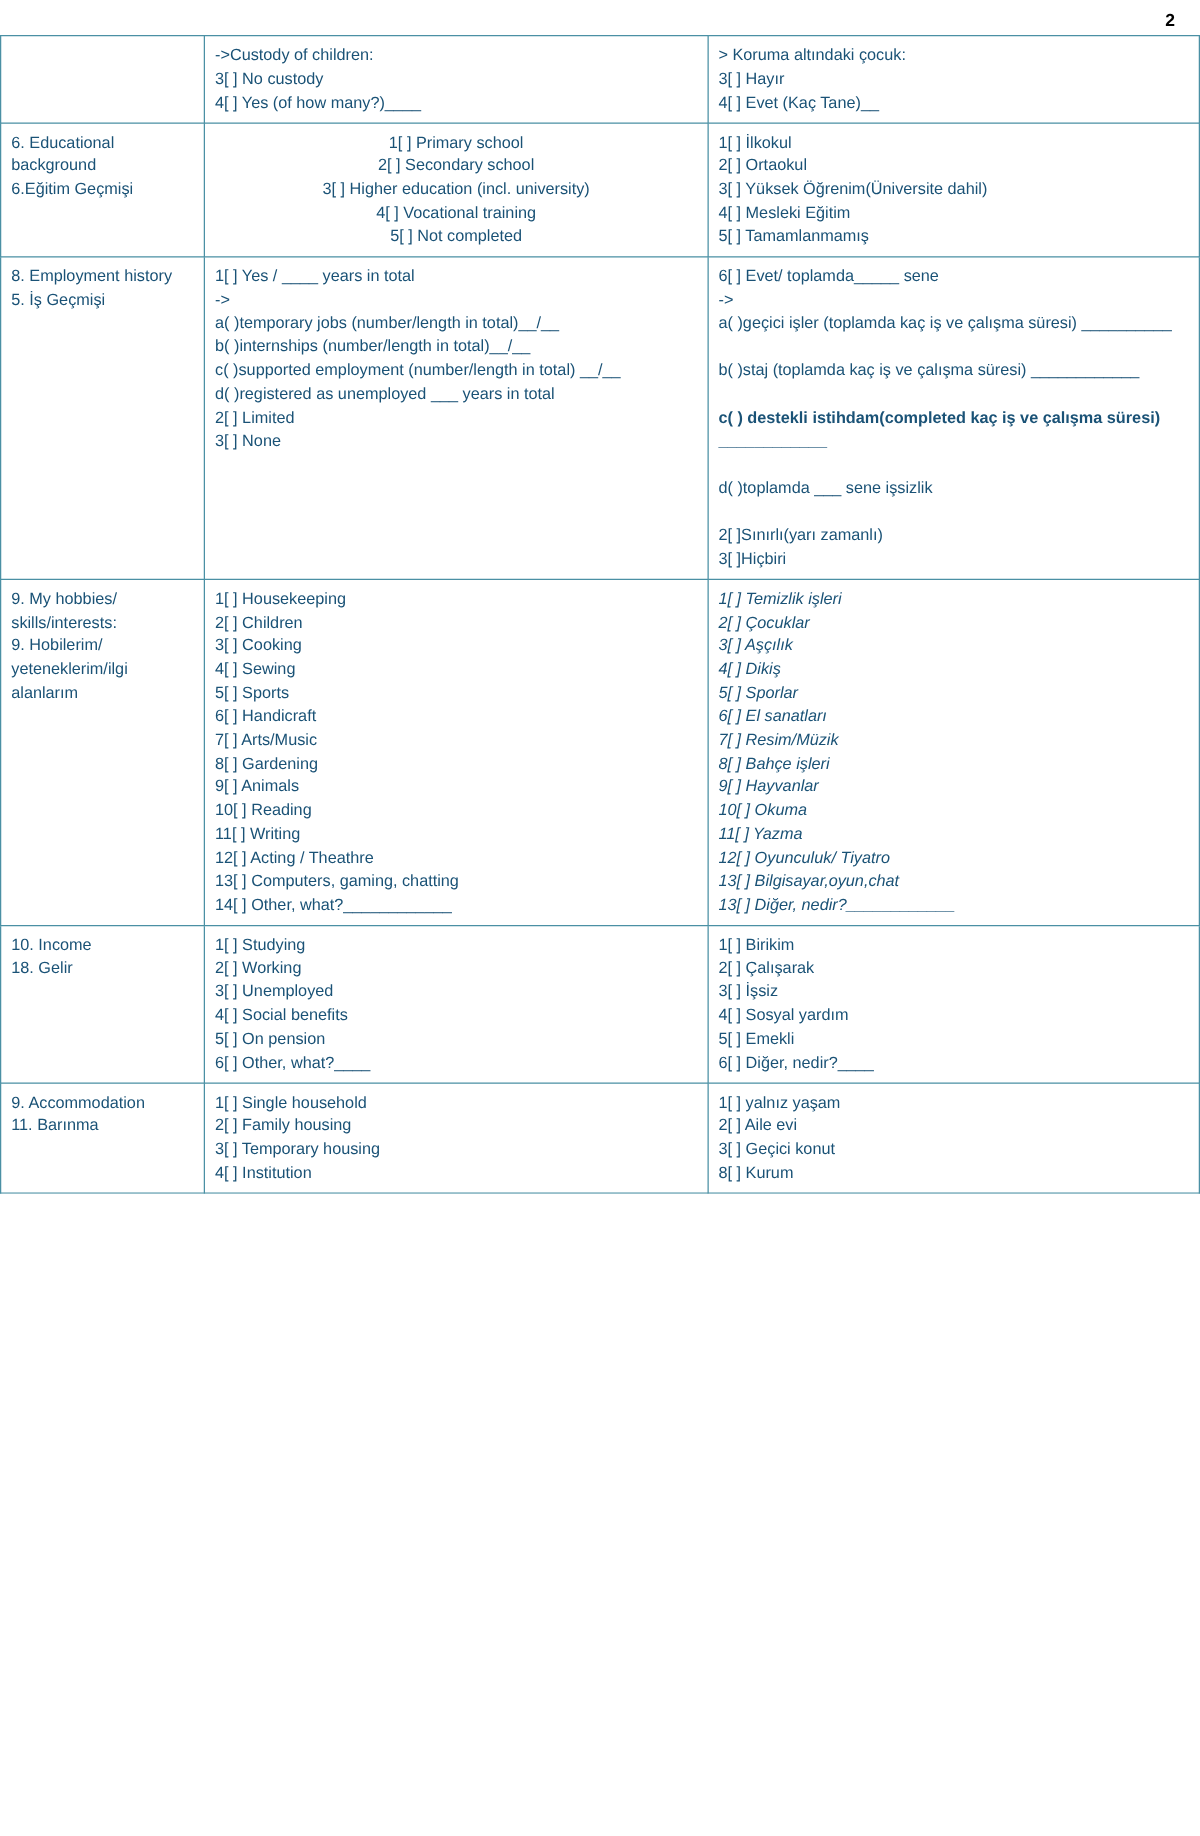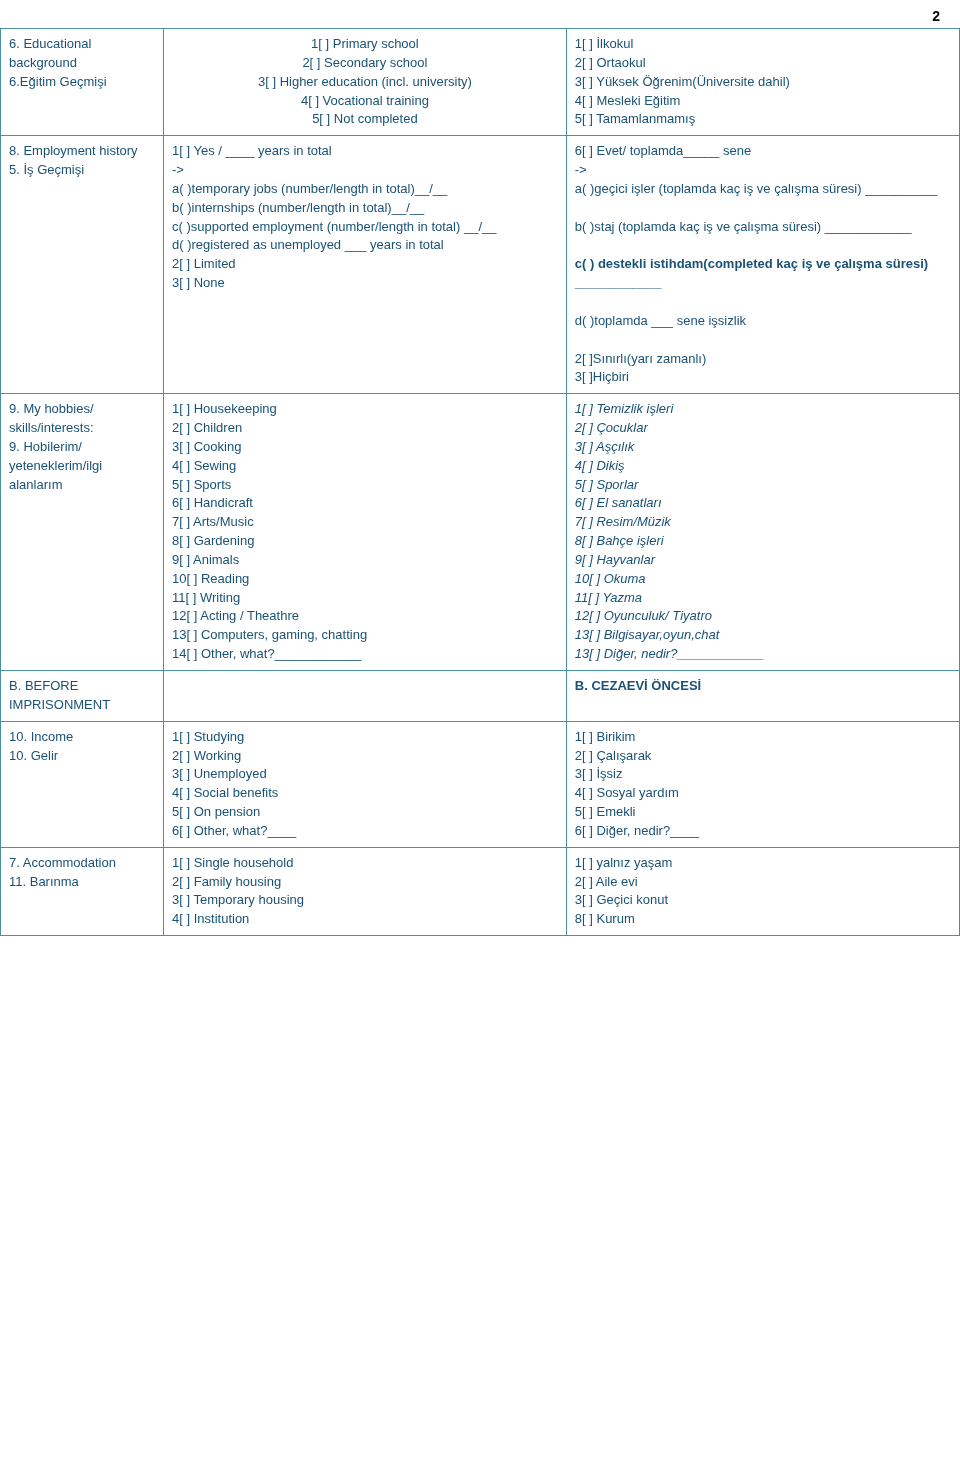--- a/index.html
+++ b/index.html
@@ -43,20 +43,29 @@
     }
   </style>
 </head>
 <body>
 
 <div class="page-number">2</div>
 
 <table>
 
   <tbody>
+      <tr>
+    <td class="col-left"></td>
+    <td class="col-mid" style="white-space: pre-line;">-&gt;Custody of children:
+3[ ] No custody
+4[ ] Yes (of how many?)____</td>
+    <td class="col-right" style="white-space: pre-line;">&gt; Koruma altındaki çocuk:
+3[ ] Hayır
+4[ ] Evet (Kaç Tane)__</td>
+  </tr>
 
   <tr>
     <td class="col-left">
       <span>6. Educational background</span><br>
       <span>6.Eğitim Geçmişi</span>
     </td>
     <td class="col-mid" style="white-space: pre-line; text-align: center;">1[ ] Primary school
 2[ ] Secondary school
 3[ ] Higher education (incl. university)
 4[ ] Vocational training
@@ -122,52 +131,43 @@
 7[ ] Resim/Müzik
 8[ ] Bahçe işleri
 9[ ] Hayvanlar
 10[ ] Okuma
 11[ ] Yazma
 12[ ] Oyunculuk/ Tiyatro
 13[ ] Bilgisayar,oyun,chat
 13[ ] Diğer, nedir?____________</td>
   </tr>
 
-  <tr>
-    <td class="col-left section-header" colspan="1">
-      <span>B. BEFORE IMPRISONMENT</span>
-    </td>
-    <td class="col-mid"></td>
-    <td class="col-right section-header">
-      <span>B. CEZAEVİ ÖNCESİ</span>
-    </td>
-  </tr>
 
   <tr>
     <td class="col-left">
       <span>10. Income</span><br>
-      <span>10. Gelir</span>
+      <span>18. Gelir</span>
     </td>
     <td class="col-mid" style="white-space: pre-line;">1[ ] Studying
 2[ ] Working
 3[ ] Unemployed
 4[ ] Social benefits
 5[ ] On pension
 6[ ] Other, what?____</td>
     <td class="col-right" style="white-space: pre-line;">1[ ] Birikim
 2[ ] Çalışarak
 3[ ] İşsiz
 4[ ] Sosyal yardım
 5[ ] Emekli
 6[ ] Diğer, nedir?____</td>
   </tr>
 
   <tr>
     <td class="col-left">
-      <span>7. Accommodation</span><br>
+      <span>9. Accommodation</span><br>
       <span>11. Barınma</span>
     </td>
     <td class="col-mid" style="white-space: pre-line;">1[ ] Single household
 2[ ] Family housing
 3[ ] Temporary housing
 4[ ] Institution</td>
     <td class="col-right" style="white-space: pre-line;">1[ ] yalnız yaşam
 2[ ] Aile evi
 3[ ] Geçici konut
 8[ ] Kurum</td>

